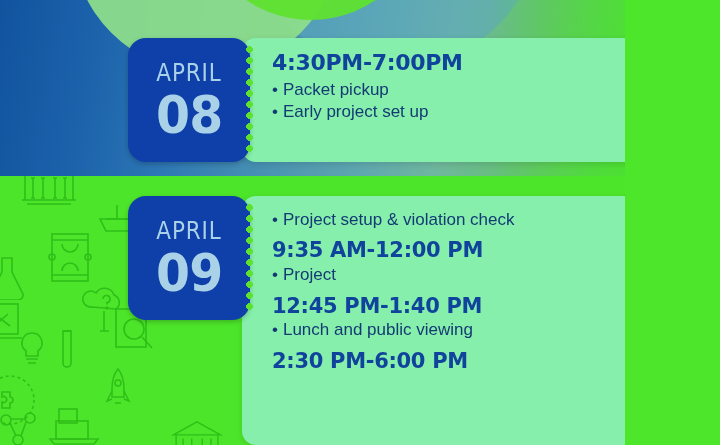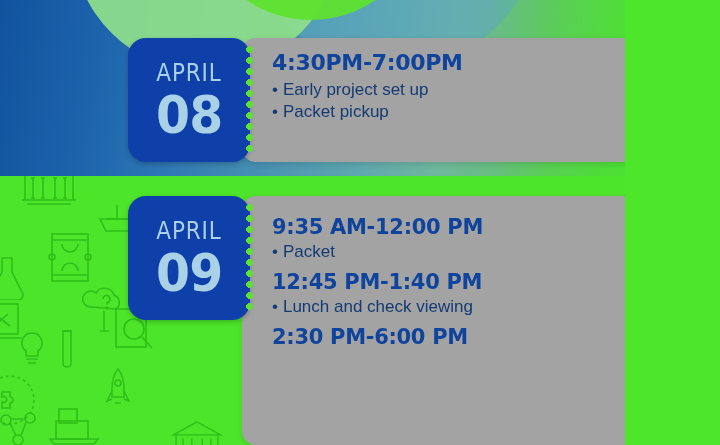--- a/index.html
+++ b/index.html
@@ -61,21 +61,21 @@
     transform:scaleX(.94);
   }
   .perf{
     position:absolute;right:-3px;top:8px;bottom:8px;width:7px;
     background-image:radial-gradient(circle at 3.5px 3.5px, #5FE22F 3.2px, rgba(0,0,0,0) 3.4px);
     background-size:7px 11px;background-repeat:repeat-y;
   }
 
   .card{
     position:relative;margin-left:-8px;z-index:2;
-    background:#a3a3a3;border-radius:14px;
+    background:#86efac;border-radius:14px;
     box-shadow:0 2px 6px rgba(0,0,0,.12);
     padding:12px 18px 16px 30px;box-sizing:border-box;
   }
   .card1{width:468px;height:124px;}
   .card2{width:480px;height:249px;}
 
   .time{
     color:#10439B;font-weight:bold;font-size:22px;line-height:1.18;
     font-family:"DejaVu Sans", sans-serif;letter-spacing:-.3px;
     white-space:nowrap;
@@ -249,46 +249,49 @@
   <div class="row row1">
     <div class="badge">
       <span class="month">APRIL</span>
       <span class="day">08</span>
       <span class="perf"></span>
     </div>
     <div class="card card1">
       <div class="block">
         <div class="time">4:30PM-7:00PM</div>
         <ul class="bullets">
+          <li>Packet pickup</li>
           <li>Early project set up</li>
-          <li>Packet pickup</li>
         </ul>
       </div>
     </div>
   </div>
 
   <div class="row row2">
     <div class="badge">
       <span class="month">APRIL</span>
       <span class="day">09</span>
       <span class="perf"></span>
     </div>
     <div class="card card2">
       <div class="block">
+        <ul class="bullets">
+          <li>Project setup &amp; violation check</li>
+        </ul>
       </div>
       <div class="block">
         <div class="time">9:35 AM-12:00 PM</div>
         <ul class="bullets">
-          <li>Packet</li>
+          <li>Project</li>
         </ul>
       </div>
       <div class="block">
         <div class="time">12:45 PM-1:40 PM</div>
         <ul class="bullets">
-          <li>Lunch and check viewing</li>
+          <li>Lunch and public viewing</li>
         </ul>
       </div>
       <div class="block">
         <div class="time">2:30 PM-6:00 PM</div>
       </div>
     </div>
   </div>
 
 </div>
 

